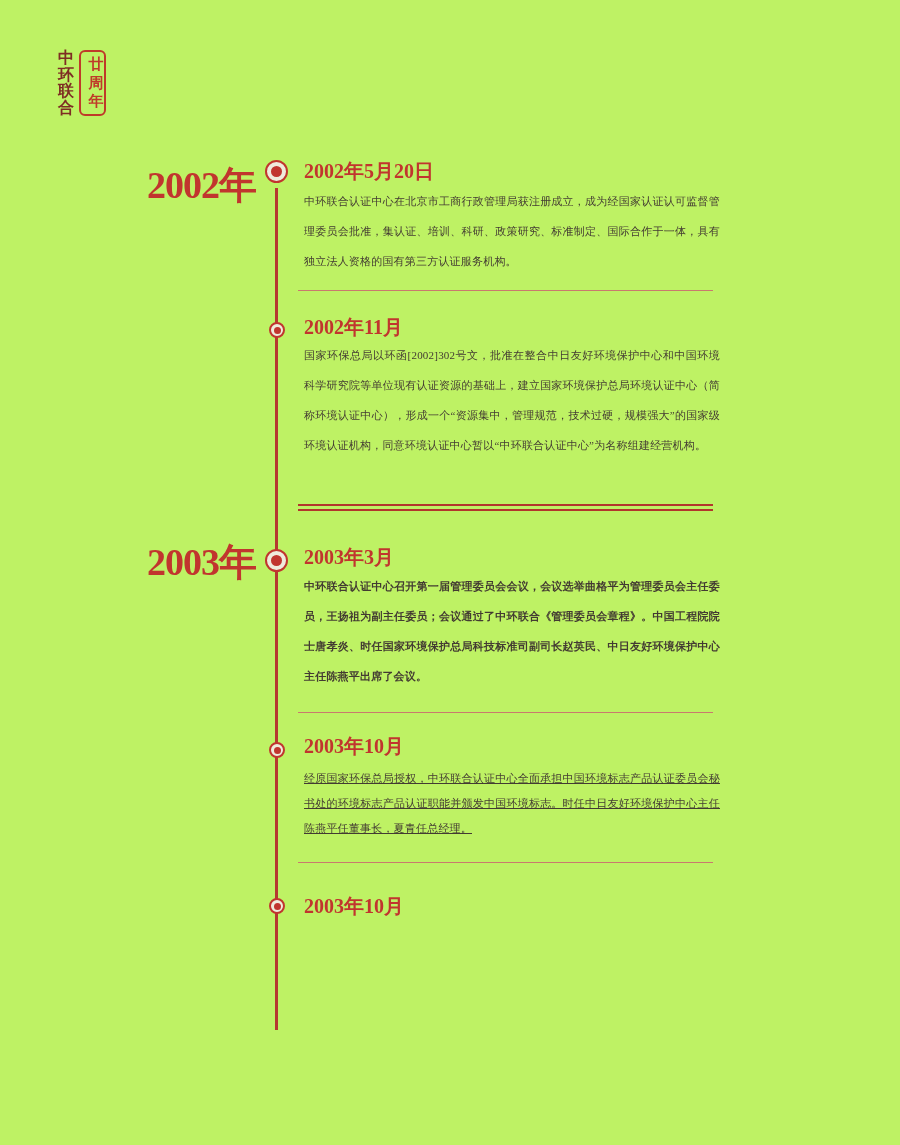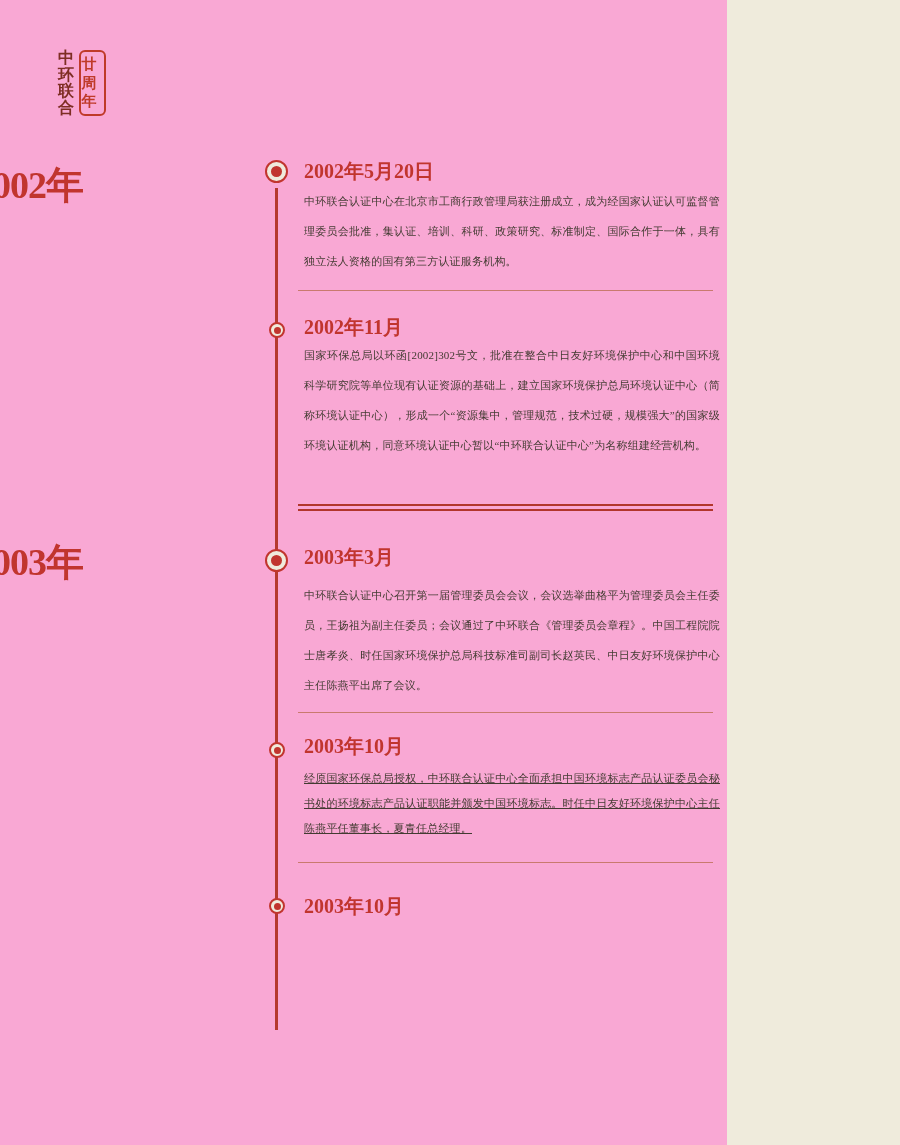--- a/index.html
+++ b/index.html
@@ -1,23 +1,23 @@
 <!DOCTYPE html>
 <html><head>
 <meta charset="utf-8">
 <style>
   * { margin: 0; padding: 0; box-sizing: border-box; }
   html, body { background: #EFEBDC; }
   body { font-family: "Liberation Serif", "DejaVu Serif", serif; }
 
   .page {
     position: relative;
-    width: 727px;
+    width: 900px;
     height: 1145px;
-    background: #f9a8d4;
+    background: #bef264;
     overflow: hidden;
   }
 
   
   .brand-vertical {
     position: absolute;
     left: 57px; top: 50px;
     width: 18px;
     font-size: 16px;
     line-height: 16.5px;
@@ -27,21 +27,21 @@
     text-align: center;
   }
   .seal {
     position: absolute;
     left: 79px; top: 50px;
     width: 27px; height: 66px;
     border: 2.5px solid #BF3A29;
     border-radius: 6px;
     display: flex;
     align-items: center;
-    justify-content: flex-start;
+    justify-content: flex-end;
     background: transparent;
   }
   .seal-text {
     width: 16px;
     font-size: 15px;
     line-height: 18.5px;
     font-weight: 700;
     color: #BF3A29;
     word-break: break-all;
     text-align: center;
@@ -102,21 +102,21 @@
     color: #C1352E;
   }
   .entry .body {
     font-size: 11px;
     color: #433B32;
     text-align: justify;
     letter-spacing: 0.2px;
   }
   .e1 { top: 158px; } .e1 .body { margin-top: 2px; line-height: 30px; }
   .e2 { top: 314px; } .e2 .body { margin-top: 0;   line-height: 30px; }
-  .e3 { top: 544px; } .e3 .body { margin-top: 10px; line-height: 30px; }
+  .e3 { top: 544px; } .e3 .body { margin-top: 1px; line-height: 30px; font-weight: bold; }
   .e4 { top: 733px; } .e4 .body { margin-top: 7px; line-height: 25px; text-decoration: underline; }
   .e5 { top: 893px; } .e5 .body { margin-top: 3px; line-height: 25px; }
 
   
   .divider {
     position: absolute;
     left: 298px;
     width: 415px;
     height: 0;
     border-top: 1px solid #C97A6E;

